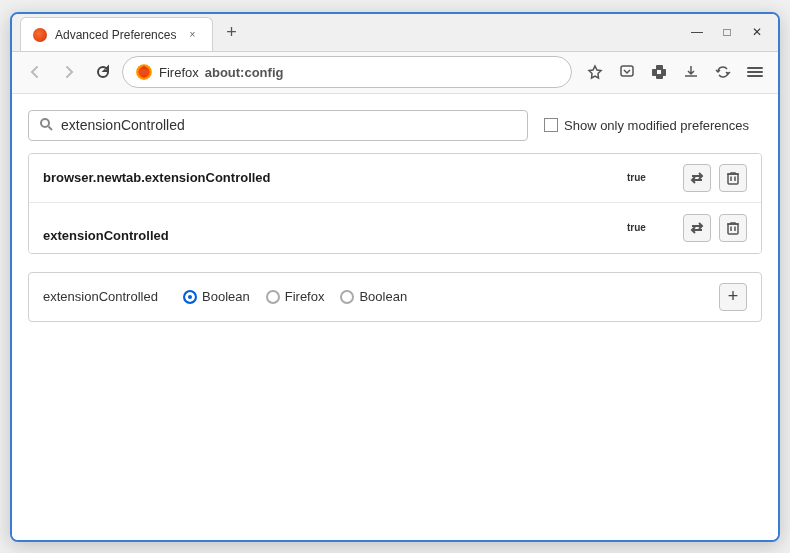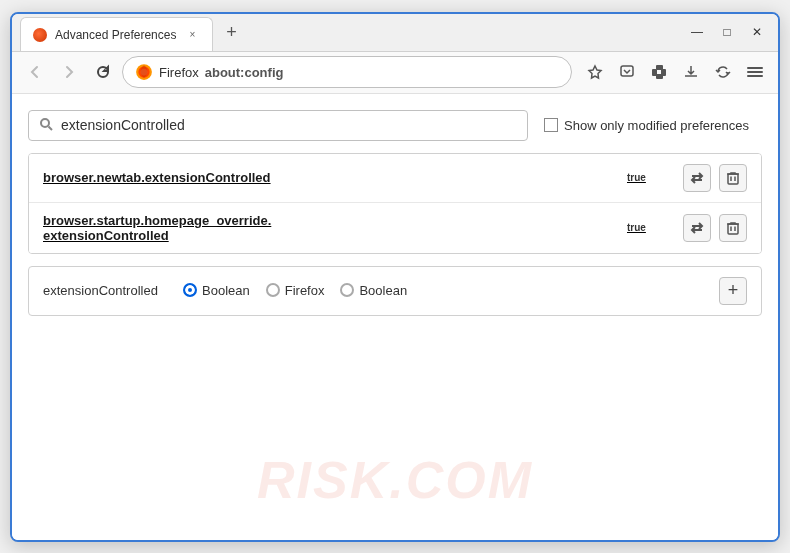--- a/index.html
+++ b/index.html
@@ -273,22 +273,21 @@
       border: 1px solid #888;
       background: #fff;
       cursor: pointer;
     }
 
     
     .results-table {
       border: 1px solid #d0d0d0;
       border-radius: 4px;
       overflow: hidden;
-      margin-bottom: 12px;
-      text-decoration: underline;
+      margin-bottom: 18px;
     }
 
     .table-row {
       display: flex;
       align-items: center;
       padding: 10px 14px;
       border-bottom: 1px solid #e8e8e8;
       background: #fff;
     }
 
@@ -349,21 +348,21 @@
     }
 
     .radio-group {
       display: flex;
       align-items: center;
       gap: 16px;
     }
 
     .radio-option {
       display: flex;
-      align-items: flex-start;
+      align-items: flex-end;
       gap: 5px;
       font-size: 13px;
       color: #333;
       cursor: pointer;
     }
 
     .radio-circle {
       width: 14px;
       height: 14px;
       border-radius: 50%;
@@ -488,21 +487,20 @@
             <rect y="3" width="16" height="2" rx="1"></rect>
             <rect y="7" width="16" height="2" rx="1"></rect>
             <rect y="11" width="16" height="2" rx="1"></rect>
           </svg>
       </button>
     </div>
   </div>
 
   <div class="content">
 
-    <div class="watermark">RISK.COM</div>
 
     <div class="search-container">
       <div class="search-box">
         <span class="search-icon">
           <svg width="14" height="14" viewBox="0 0 14 14" fill="none" stroke="#888" stroke-width="2">
               <circle cx="6" cy="6" r="4"></circle>
               <line x1="9.5" y1="9.5" x2="13" y2="13"></line>
             </svg>
         </span>
         <input class="search-input" value="extensionControlled" type="text" style="">
@@ -532,21 +530,21 @@
                 <line x1="0" y1="3" x2="12" y2="3"></line>
                 <line x1="4" y1="5.5" x2="4" y2="10"></line>
                 <line x1="8" y1="5.5" x2="8" y2="10"></line>
               </svg>
           </button>
         </div>
       </div>
 
       <div class="table-row">
         <span class="pref-name">
-          <span>browser.startup.homepage_override.</span><br>
+          <br>
           <span>extensionControlled</span>
         </span>
         <span class="pref-value">true</span>
         <div class="row-actions">
           <button class="action-btn">
             <svg width="14" height="14" viewBox="0 0 14 14" fill="none" stroke="#555" stroke-width="2">
                 <path d="M2 5h10M9 2l3 3-3 3"></path>
                 <path d="M12 9H2M5 6l-3 3 3 3"></path>
               </svg>
           </button>

